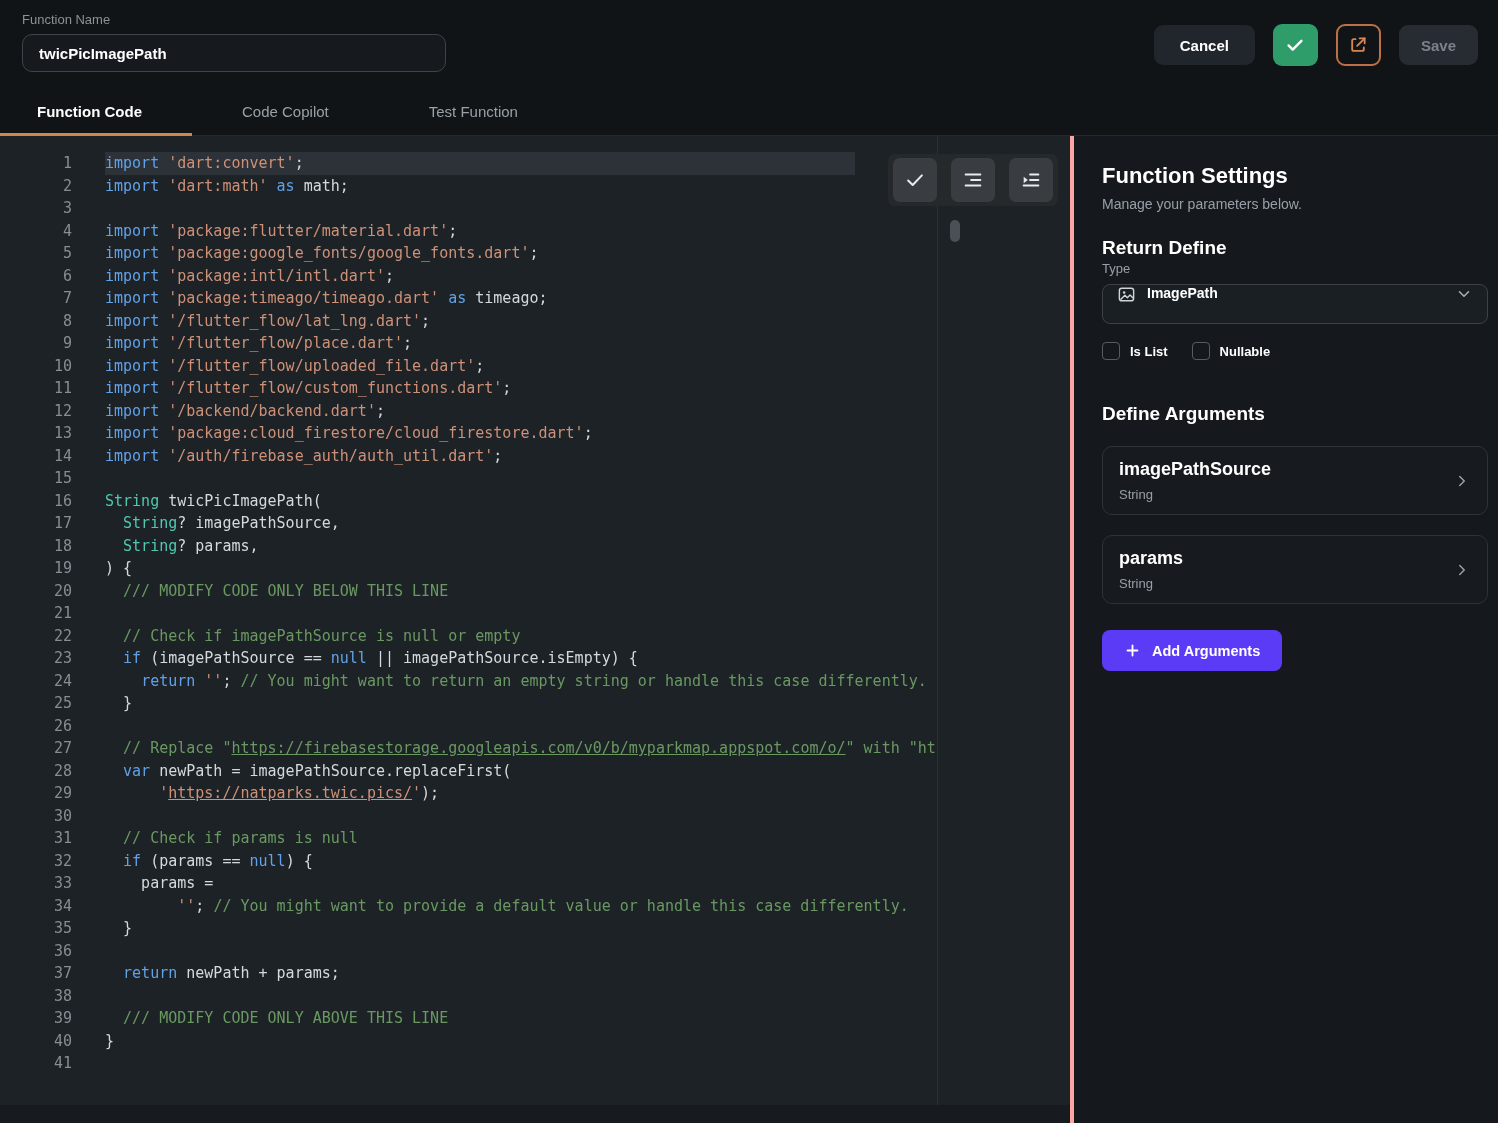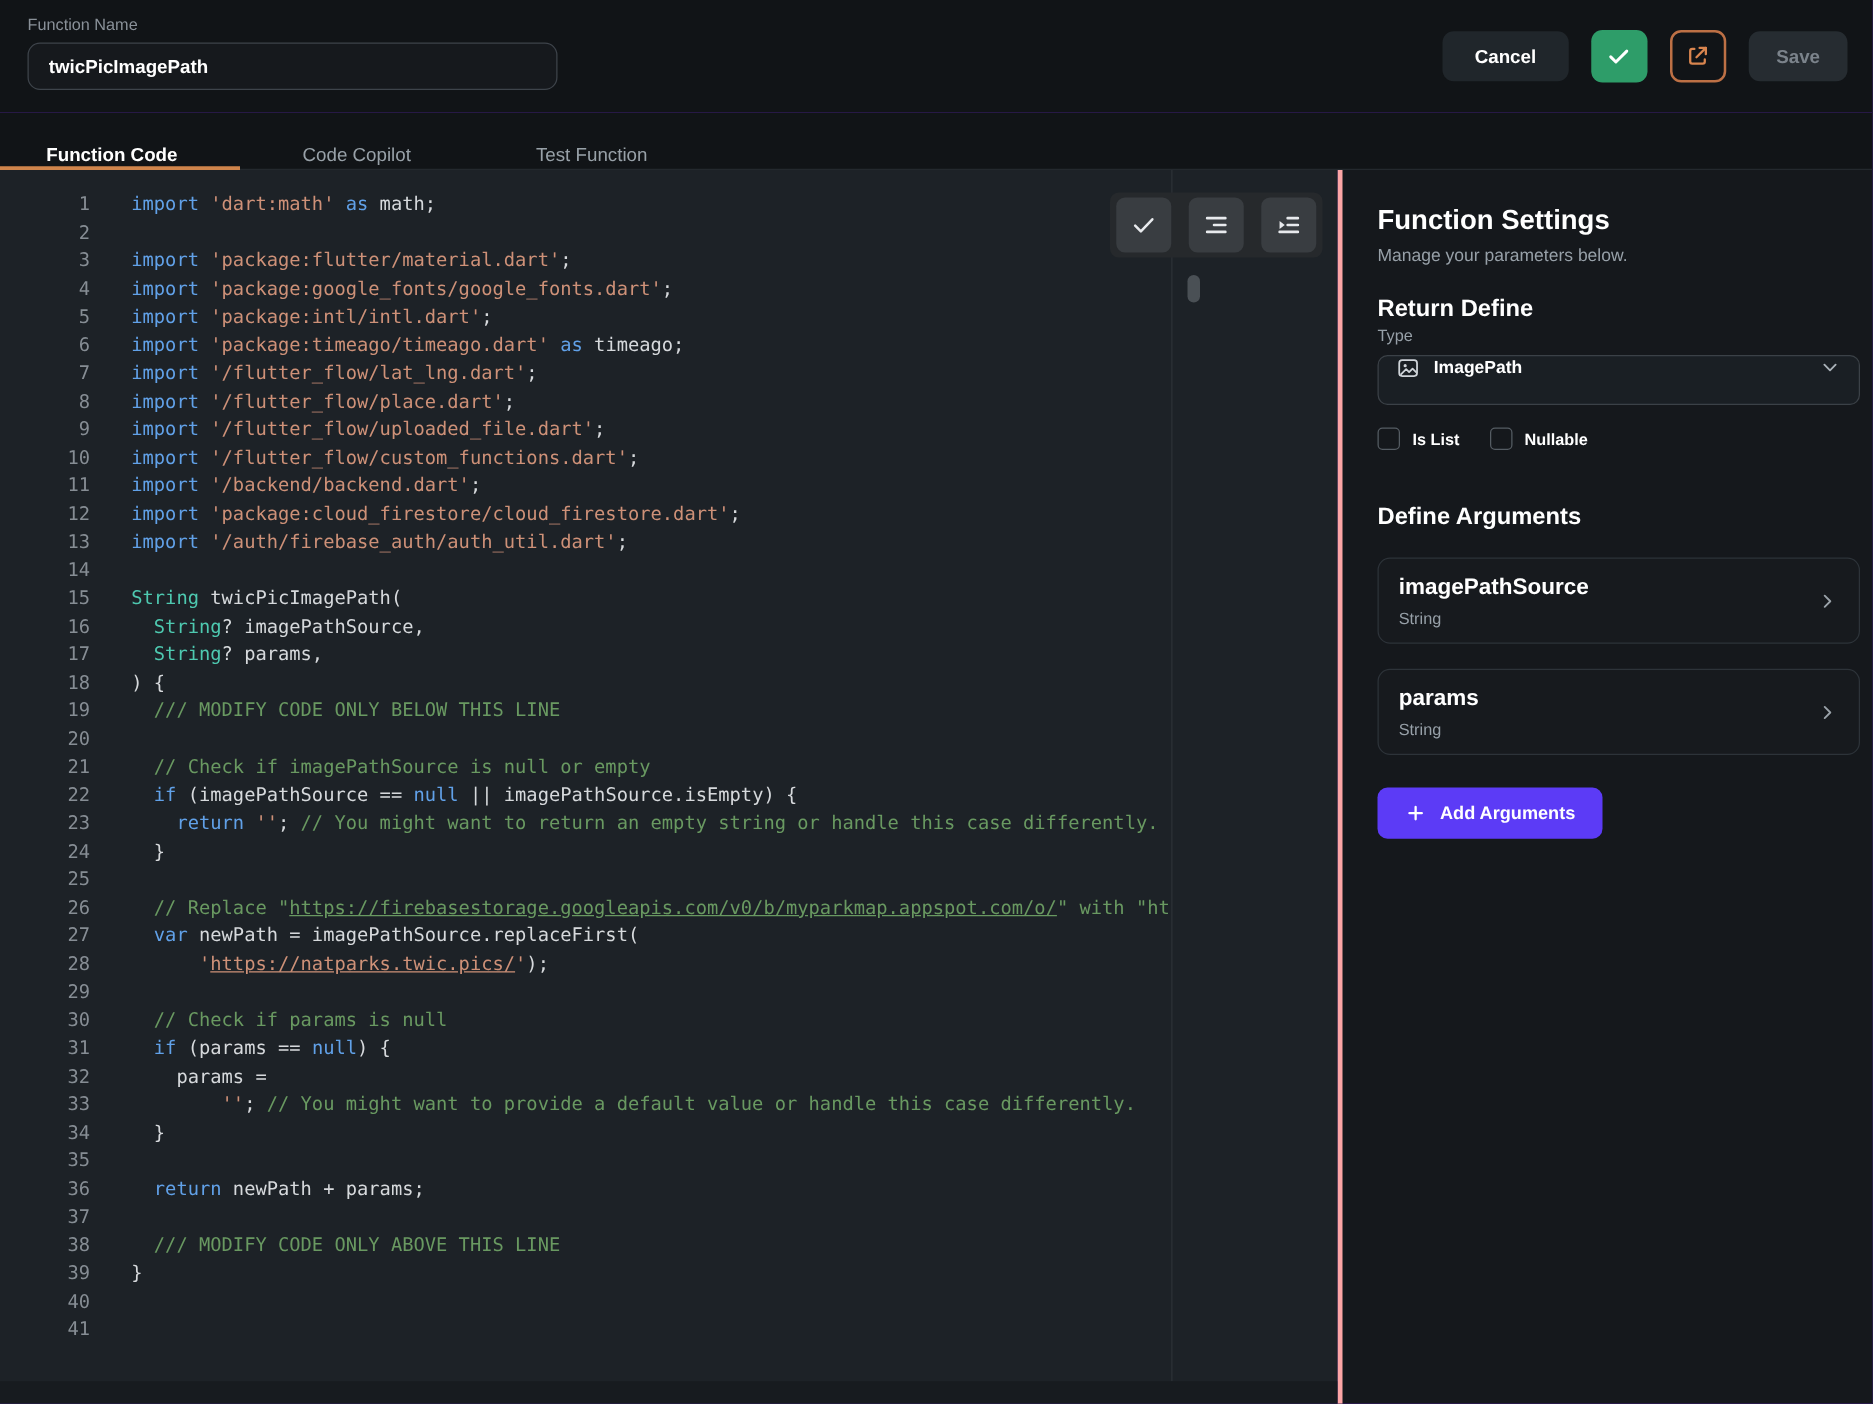--- a/index.html
+++ b/index.html
@@ -1,37 +1,37 @@
 <!DOCTYPE html>
 <html><head>
 <meta charset="utf-8">
 <style>
   * { margin:0; padding:0; box-sizing:border-box; }
   html,body { width:1498px; height:1123px; overflow:hidden; background:#111417;
     font-family:"Liberation Sans", sans-serif; }
-  .app { width:1498px; height:1123px; display:flex; flex-direction:column; background:#6d28d9; }
+  .app { width:1498px; height:1123px; display:flex; flex-direction:column; background:#1d4ed8; }
 
   
   .topbar { height:90px; display:flex; align-items:flex-start; padding:12px 20px 0 22px; background:#111417; }
   .fn-group { display:flex; flex-direction:column; gap:7px; }
   .fn-label { font-size:13px; color:#8a9199; font-weight:500; }
   .fn-input { width:424px; height:38px; background:#16191d; border:1px solid #3e444b; border-radius:10px;
     color:#ffffff; font-weight:bold; font-size:15px; padding:0 16px; outline:none;
     font-family:"Liberation Sans", sans-serif; }
   .topbar-actions { margin-left:auto; margin-top:12px; display:flex; align-items:center; gap:18px; }
   .btn { border:none; cursor:pointer; font-family:"Liberation Sans", sans-serif; font-weight:bold;
     display:inline-flex; align-items:center; justify-content:center; }
   .btn-cancel { height:40px; padding:0 26px; border-radius:9px; background:#20262b; color:#ffffff; font-size:15px; }
   .btn-confirm { width:45px; height:42px; border-radius:9px; background:#2E9D69; }
   .btn-open { width:45px; height:42px; border-radius:9px; background:transparent; border:2px solid #BD7045; }
   .btn-save { height:40px; padding:0 22px; border-radius:9px; background:#262c31; color:#7b838b; font-size:15px; }
 
   
   .tabs { height:46px; display:flex; align-items:stretch; border-bottom:1px solid #24292e; background:#111417; }
-  .tab { display:flex; align-items:flex-end; padding:0 50px; font-size:15px; color:#98a1a8; cursor:pointer;
+  .tab { display:flex; align-items:center; padding:0 50px; font-size:15px; color:#98a1a8; cursor:pointer;
     border-bottom:3px solid transparent; margin-bottom:-1px; }
   .tab:first-child { padding-left:37px; }
   .tab.active { color:#ffffff; font-weight:bold; border-bottom-color:#D0854C; }
 
   
   .content { flex:1; display:flex; min-height:0; }
   .editor { width:1070px; position:relative; background:#1d2227; overflow:hidden; }
   .code-scroll { position:absolute; left:0; top:0; bottom:18px; width:938px; overflow:hidden; display:flex;
     border-right:1px solid rgba(255,255,255,0.07); }
   .gutter { width:95px; padding:16px 23px 0 0; text-align:right; flex-shrink:0; }
@@ -163,20 +163,21 @@
             <div class="ln">34</div>
             <div class="ln">35</div>
             <div class="ln">36</div>
             <div class="ln">37</div>
             <div class="ln">38</div>
             <div class="ln">39</div>
             <div class="ln">40</div>
             <div class="ln">41</div>
           </div>
         <div class="code-lines">
+            <div class="code-line active-line"><span class="tk-kw">import</span><span class="tk-pl"> </span><span class="tk-str">'dart:convert'</span><span class="tk-pl">;</span></div>
             <div class="code-line"><span class="tk-kw">import</span><span class="tk-pl"> </span><span class="tk-str">'dart:math'</span><span class="tk-pl"> </span><span class="tk-kw">as</span><span class="tk-pl"> math;</span></div>
             <div class="code-line">&nbsp;</div>
             <div class="code-line"><span class="tk-kw">import</span><span class="tk-pl"> </span><span class="tk-str">'package:flutter/material.dart'</span><span class="tk-pl">;</span></div>
             <div class="code-line"><span class="tk-kw">import</span><span class="tk-pl"> </span><span class="tk-str">'package:google_fonts/google_fonts.dart'</span><span class="tk-pl">;</span></div>
             <div class="code-line"><span class="tk-kw">import</span><span class="tk-pl"> </span><span class="tk-str">'package:intl/intl.dart'</span><span class="tk-pl">;</span></div>
             <div class="code-line"><span class="tk-kw">import</span><span class="tk-pl"> </span><span class="tk-str">'package:timeago/timeago.dart'</span><span class="tk-pl"> </span><span class="tk-kw">as</span><span class="tk-pl"> timeago;</span></div>
             <div class="code-line"><span class="tk-kw">import</span><span class="tk-pl"> </span><span class="tk-str">'/flutter_flow/lat_lng.dart'</span><span class="tk-pl">;</span></div>
             <div class="code-line"><span class="tk-kw">import</span><span class="tk-pl"> </span><span class="tk-str">'/flutter_flow/place.dart'</span><span class="tk-pl">;</span></div>
             <div class="code-line"><span class="tk-kw">import</span><span class="tk-pl"> </span><span class="tk-str">'/flutter_flow/uploaded_file.dart'</span><span class="tk-pl">;</span></div>
             <div class="code-line"><span class="tk-kw">import</span><span class="tk-pl"> </span><span class="tk-str">'/flutter_flow/custom_functions.dart'</span><span class="tk-pl">;</span></div>

